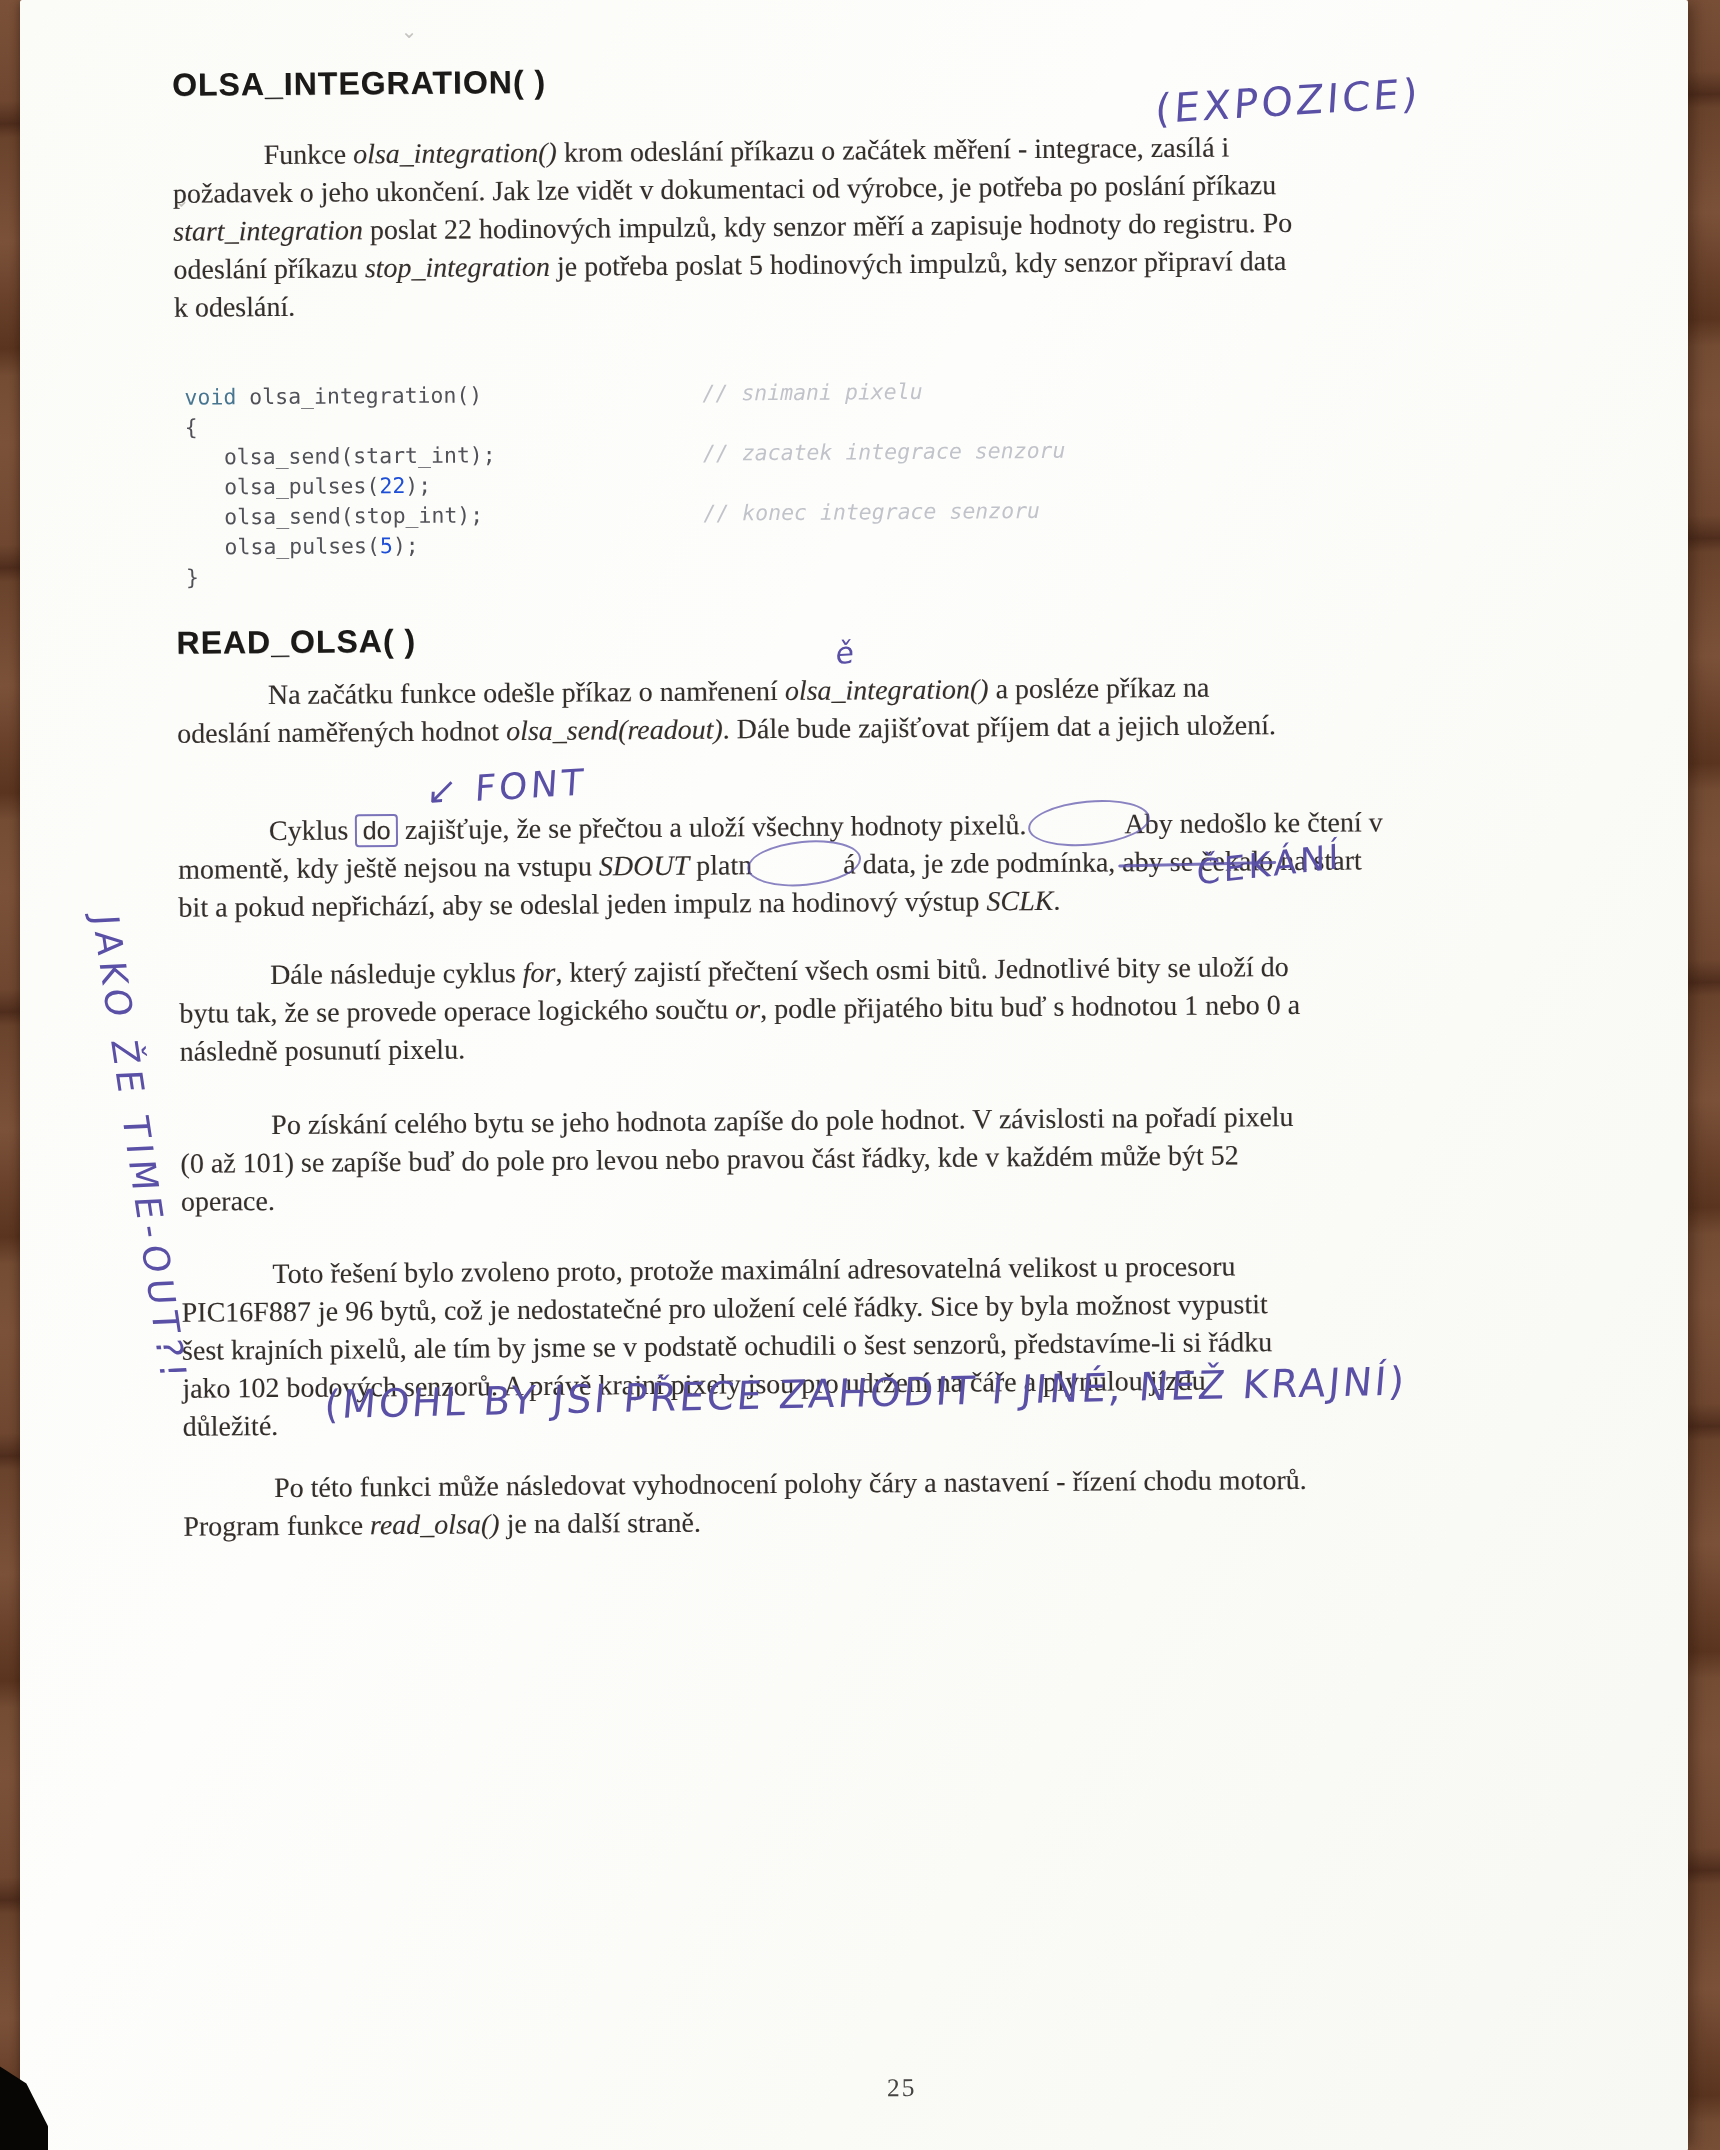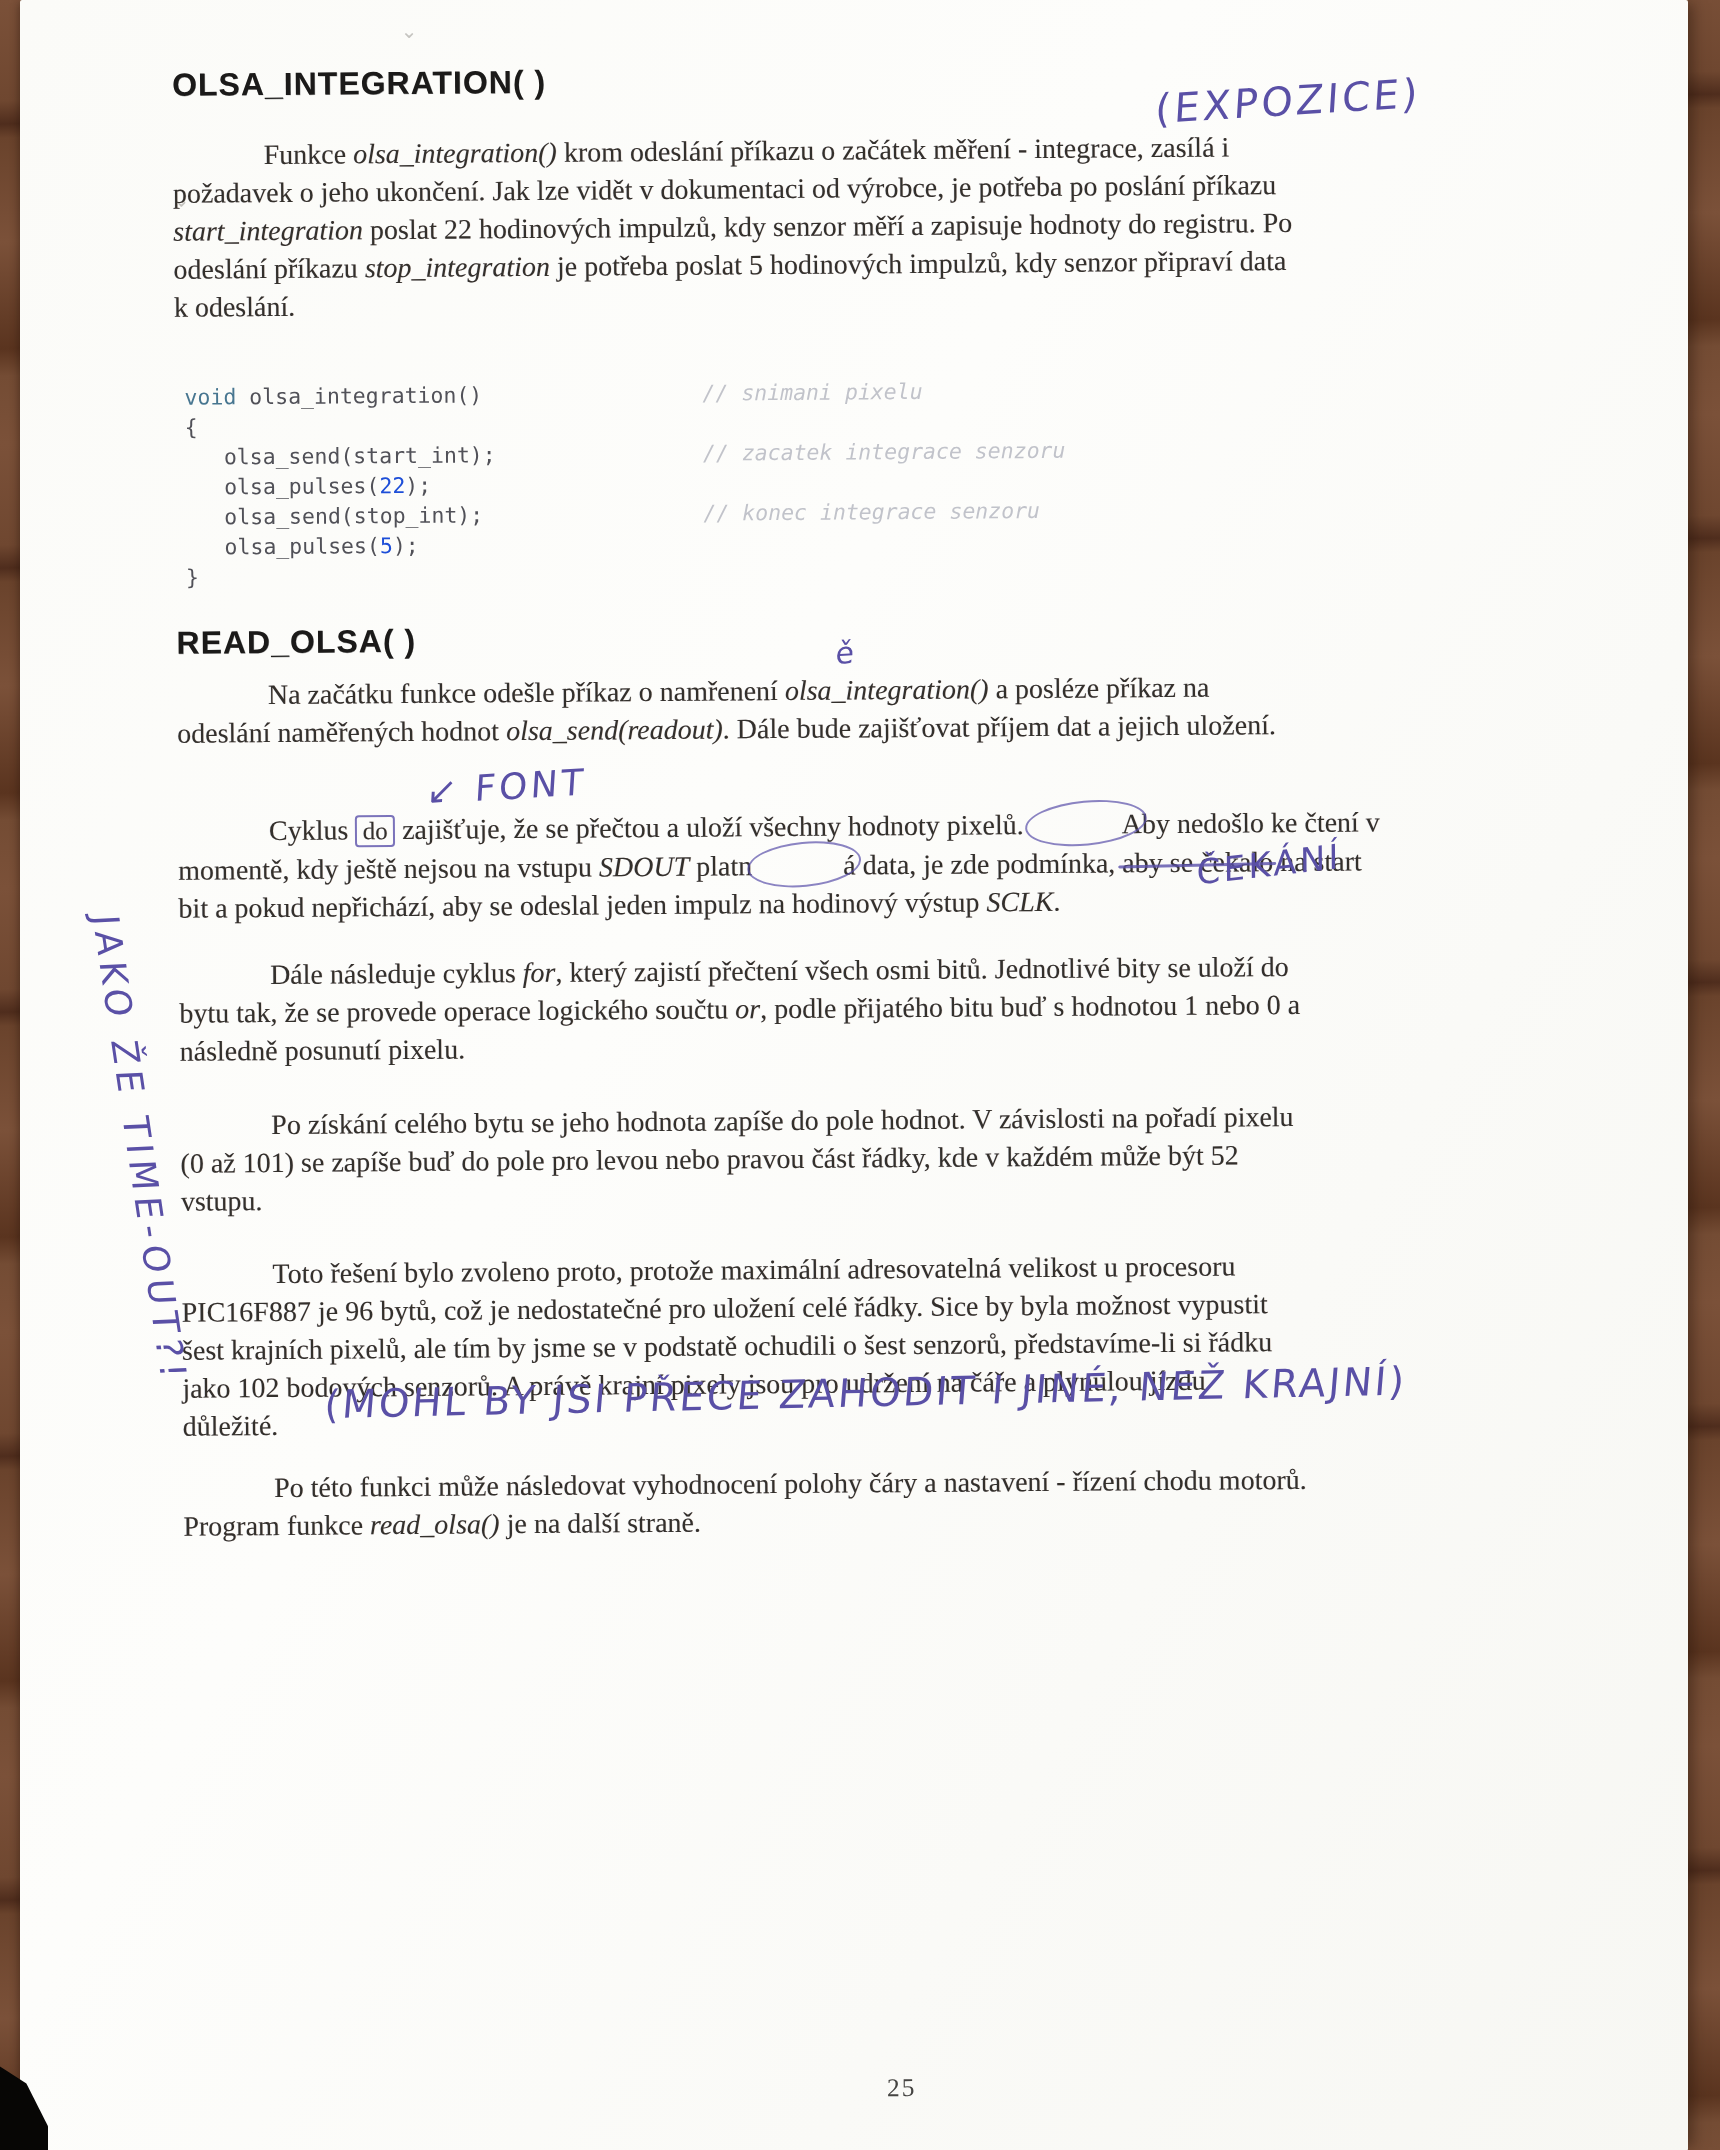--- a/index.html
+++ b/index.html
@@ -49,21 +49,21 @@
   .num{color:#1d4ed8;}
 
   
   .hw{
     position:absolute;font-family:"DejaVu Sans",sans-serif;color:#5a50a6;
     font-weight:500;letter-spacing:3.4px;
     transform:rotate(-3deg) skewX(-7deg);
   }
   .penbox{
     border:2.4px solid rgba(90,80,170,.8);border-radius:4px;padding:0 5.4px 1.3px 5.4px;
-    font-family:Liberation Serif, serif;font-size:25px;
+    font-family:Liberation Sans, sans-serif;font-size:25px;
   }
   .penoval{display:inline-block;position:relative;}
   .penoval::after{
     content:"";position:absolute;left:-5.4px;right:-5.4px;top:-5.4px;bottom:-1.3px;
     border:2.7px solid rgba(90,80,170,.7);border-radius:50%;transform:rotate(-5deg);
   }
   .penstrike{position:relative;}
   .penstrike::after{
     content:"";position:absolute;left:-4px;right:-2.7px;top:54%;height:3.4px;
     background:rgba(90,80,170,.8);transform:rotate(-0.8deg);border-radius:2px;
@@ -108,21 +108,21 @@
     <span>↙</span>
     <span>FONT</span>
   </div>
 
   <div class="para" style="left:173px;top:812px;"><span>Cyklus </span><span class="penbox">do</span><span> zajišťuje, že se přečtou a uloží všechny hodnoty pixelů. </span><span class="penoval">A</span><span>by nedošlo ke čtení v</span><br><span>momentě, kdy ještě nejsou na vstupu </span><span class="it">SDOUT</span><span> platn</span><span class="penoval">á</span><span> data,  je zde podmínka, </span><span class="penstrike">aby se čekalo</span><span> na start</span><br><span>bit a pokud nepřichází, aby se odeslal jeden impulz na hodinový výstup </span><span class="it">SCLK</span><span>.</span></div>
 
   <div class="hw" style="left:1191px;top:852px;font-size:34px;transform:rotate(-6deg) skewX(-6deg);">ČEKÁNÍ</div>
 
   <div class="para" style="left:173px;top:956px;"><span>Dále následuje cyklus </span><span class="it">for</span><span>, který zajistí přečtení všech osmi bitů. Jednotlivé bity se uloží do</span><br><span>bytu tak, že se provede operace logického součtu </span><span class="it">or</span><span>, podle přijatého bitu buď s hodnotou 1 nebo 0 a</span><br><span>následně posunutí pixelu.</span></div>
 
-  <div class="para" style="left:173px;top:1106px;"><span>Po získání celého bytu se jeho hodnota zapíše do pole hodnot. V závislosti na pořadí pixelu</span><br><span>(0 až 101) se zapíše buď do pole pro levou nebo pravou část řádky, kde v každém může být 52</span><br><span>vstupu.</span></div>
+  <div class="para" style="left:173px;top:1106px;"><span>Po získání celého bytu se jeho hodnota zapíše do pole hodnot. V závislosti na pořadí pixelu</span><br><span>(0 až 101) se zapíše buď do pole pro levou nebo pravou část řádky, kde v každém může být 52</span><br><span>operace.</span></div>
 
   <div class="para" style="left:173px;top:1255px;"><span>Toto řešení bylo zvoleno proto, protože maximální adresovatelná velikost u procesoru</span><br><span>PIC16F887 je 96 bytů, což je nedostatečné pro uložení celé řádky. Sice by byla možnost vypustit</span><br><span>šest krajních pixelů, ale tím by jsme se v podstatě ochudili o šest senzorů, představíme-li si řádku</span><br><span>jako 102 bodových senzorů. A právě krajní pixely jsou pro udržení na čáře a plynulou jízdu</span><br><span>důležité.</span></div>
 
   <div class="hw" style="left:315px;top:1375px;font-size:39px;letter-spacing:2.7px;transform:rotate(-0.8deg) skewX(-6deg);white-space:nowrap;">(MOHL BY JSI PŘECE ZAHODIT I JINÉ, NEŽ KRAJNÍ)</div>
 
   <div class="para" style="left:173px;top:1469px;"><span>Po této funkci může následovat vyhodnocení polohy čáry a nastavení - řízení chodu motorů.</span><br><span>Program funkce </span><span class="it">read_olsa()</span><span> je na další straně.</span></div>
 
   <div class="hw" style="left:120px;top:913px;font-size:36px;letter-spacing:6px;white-space:nowrap;transform:rotate(82deg) skewX(-6deg);transform-origin:left top;">JAKO ŽE TIME-OUT?!</div>
 
   <div class="pagenum">25</div>

